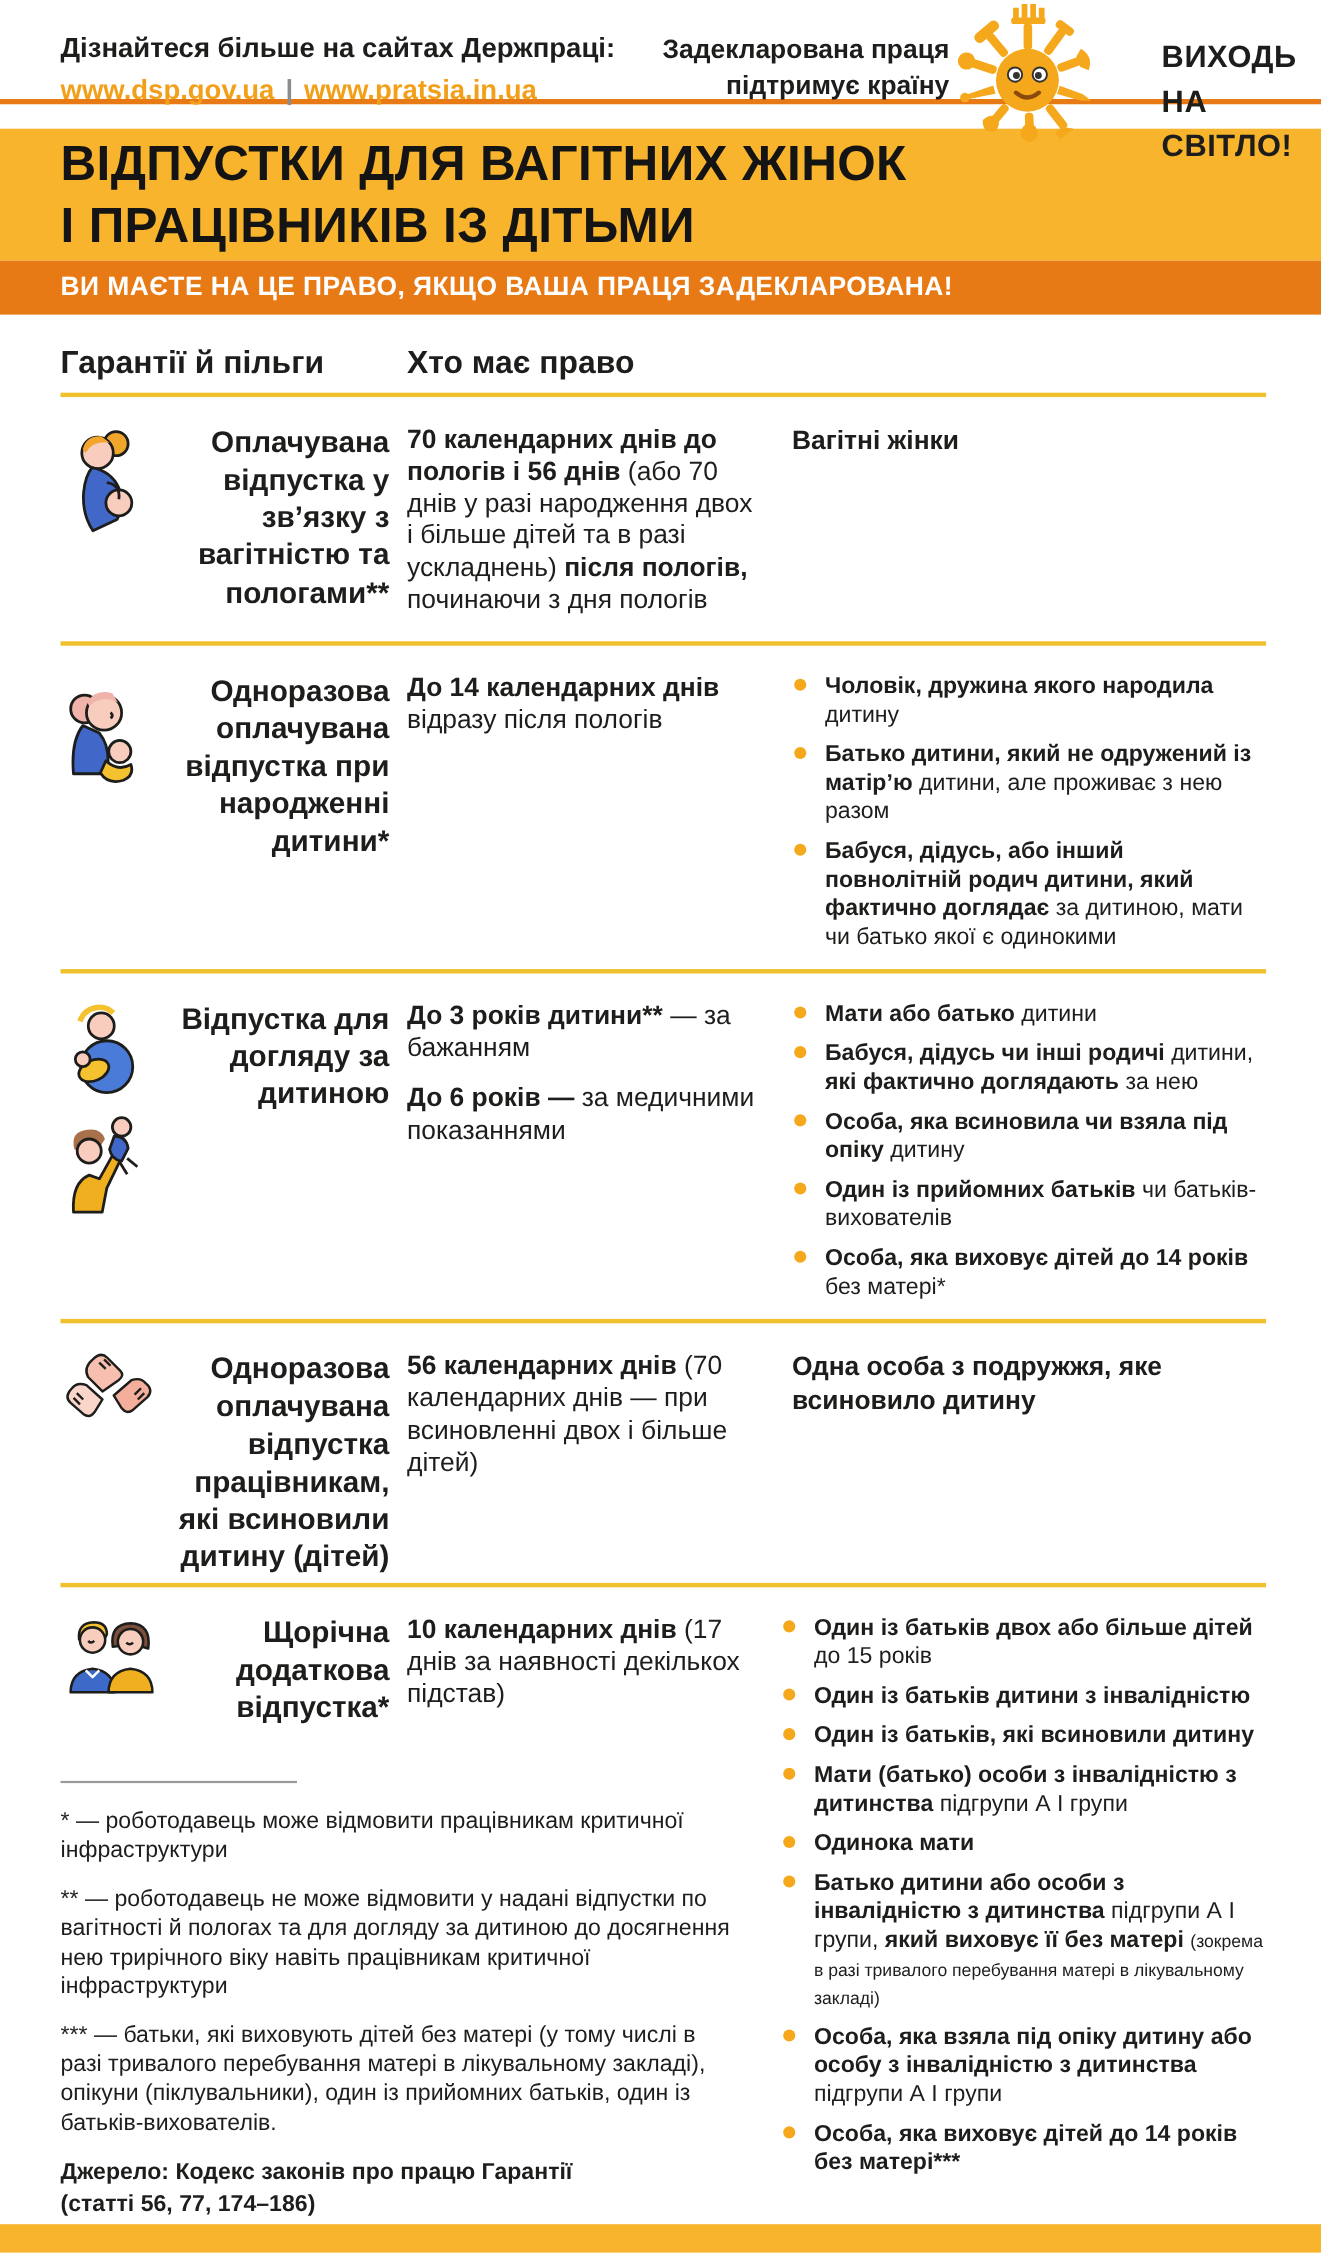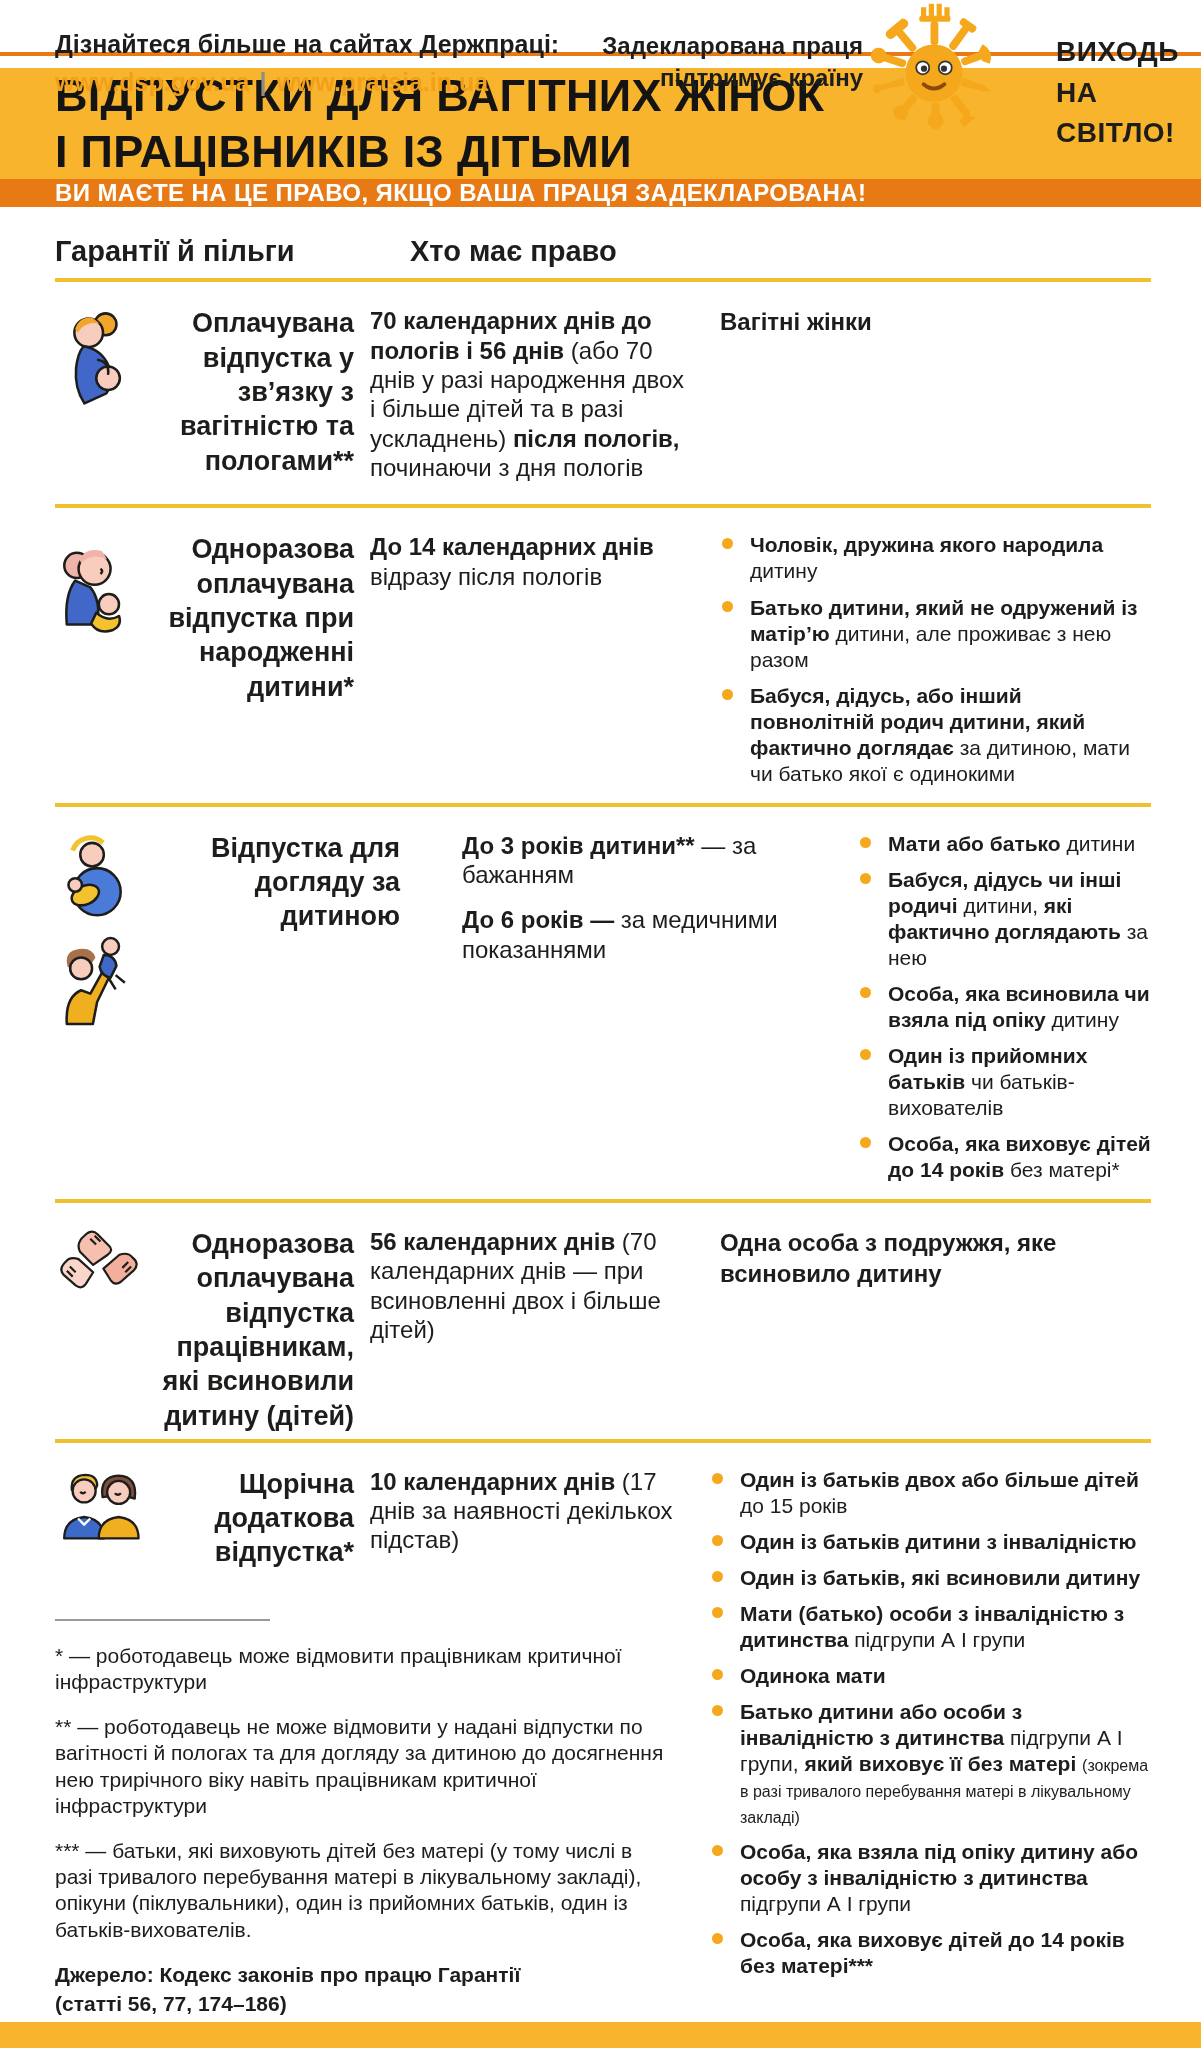--- a/index.html
+++ b/index.html
@@ -17,21 +17,21 @@
   .slogan{position:absolute;right:338px;top:30px;text-align:right;font-size:24px;font-weight:bold;line-height:1.35;}
   .sun-wrap{position:absolute;left:869px;top:2px;width:130px;height:142px;}
   .logo-text{position:absolute;left:1056px;top:32px;font-size:28px;font-weight:bold;letter-spacing:.5px;line-height:1.45;}
   .thin-orange{height:7px;background:#E87A15;}
   .gap{height:26px;background:#fff;}
   
   .band-yellow{height:147px;background:#F7B42C;display:flex;flex-direction:column;justify-content:center;padding-left:55px;}
   .title{font-size:45px;font-weight:bold;letter-spacing:.3px;line-height:1.23;color:#141414;}
   .band-orange{height:60px;background:#E87A15;color:#fff;display:flex;align-items:center;padding-left:55px;font-size:24px;font-weight:bold;letter-spacing:.4px;}
   
-  .thead{display:grid;grid-template-columns:315px 350px 1fr;padding:28px 24px 10px 55px;font-size:29px;font-weight:bold;gap:40px;}
+  .thead{display:grid;grid-template-columns:315px 350px 1fr;padding:28px 24px 10px 55px;font-size:29px;font-weight:bold;}
   .rule{height:4px;background:#EFC12F;margin:0 50px 0 55px;}
   .trow{display:grid;grid-template-columns:80px 235px 350px 1fr;padding:24px 50px 6px 55px;box-sizing:border-box;}
   .cell-icon svg{display:block;}
   .cell-benefit{font-size:27px;font-weight:bold;line-height:1.27;padding-right:16px;text-align:right;}
   .cell-meaning{font-size:24px;line-height:1.22;padding-right:26px;}
   .cell-meaning p{margin:0 0 16px 0;}
   .b{font-weight:bold;}
   .sm{font-size:16px;font-weight:normal;}
   .cell-who{font-size:21px;line-height:1.24;}
   .who-text{font-weight:bold;font-size:24px;line-height:1.3;}
@@ -182,21 +182,21 @@
       </div>
       <div class="cell-who">
         <ul class="bullets">
           <li><span class="b">Чоловік, дружина якого народила </span><span class="">дитину</span></li>
           <li><span class="b">Батько дитини, який не одружений із матір’ю </span><span class="">дитини, але проживає з нею разом</span></li>
           <li><span class="b">Бабуся, дідусь, або інший повнолітній родич дитини, який фактично доглядає </span><span class="">за дитиною, мати чи батько якої є одинокими</span></li>
         </ul>
       </div>
     </div>
     <div class="rule"></div>
-    <div class="trow" style="min-height: 296px; gap: 46px;">
+    <div class="trow" style="min-height: 296px;">
       <div class="cell-icon">
         <svg width="80" height="97" viewBox="0 0 95 115">
     <g stroke="#1d1d1b" stroke-width="3" stroke-linejoin="round">
       <path fill="none" stroke="#F4C12F" stroke-width="6" d="M21 23 a22 22 0 0 1 36 -9"></path>
       <circle cx="44" cy="28" r="14" fill="#F8CDBE"></circle>
       <circle cx="50" cy="72" r="28" fill="#4A7BD8"></circle>
       <ellipse cx="36" cy="76" rx="17" ry="11" fill="#F4C12F" transform="rotate(-24 36 76)"></ellipse>
       <circle cx="24" cy="64" r="8" fill="#F8CDBE"></circle>
     </g>
   </svg>

